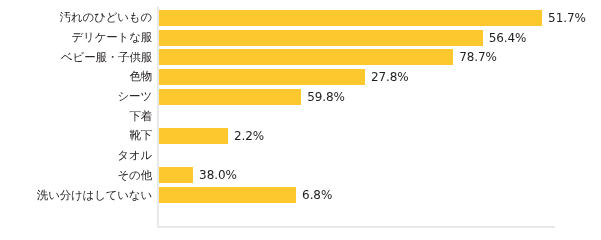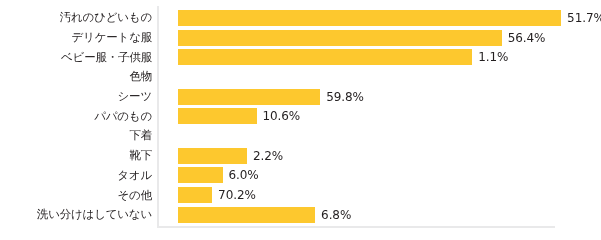--- a/index.html
+++ b/index.html
@@ -51,21 +51,20 @@
   }
 
   .bar-track {
     position: absolute;
     left: 159px;
     top: 0;
     height: 100%;
     right: 0;
     display: flex;
     align-items: center;
-    margin-left: 19px;
   }
 
   .bar {
     height: 16px;
     background: #fdc82e;
     flex: 0 0 auto;
   }
 
   .bar-value {
     font-size: 12px;
@@ -116,62 +115,55 @@
         <div class="cat-label">デリケートな服</div>
         <div class="bar-track">
           <div class="bar" style="width: 323.8px; background: rgb(253, 200, 46);"></div>
           <div class="bar-value">56.4%</div>
         </div>
       </div>
       <div class="row">
         <div class="cat-label">ベビー服・子供服</div>
         <div class="bar-track">
           <div class="bar" style="width: 294.2px; background: rgb(253, 200, 46);"></div>
-          <div class="bar-value">1.1%</div>
+          <div class="bar-value">78.7%</div>
         </div>
       </div>
       <div class="row">
         <div class="cat-label">色物</div>
+        <div class="bar-track">
+          <div class="bar" style="width: 206px; background: rgb(253, 200, 46);"></div>
+          <div class="bar-value">27.8%</div>
+        </div>
       </div>
       <div class="row">
         <div class="cat-label">シーツ</div>
         <div class="bar-track">
           <div class="bar" style="width: 142.3px; background: rgb(253, 200, 46);"></div>
           <div class="bar-value">59.8%</div>
-        </div>
-      </div>
-      <div class="row">
-        <div class="cat-label">パパのもの</div>
-        <div class="bar-track">
-          <div class="bar" style="width: 78.5px; background: rgb(253, 200, 46);"></div>
-          <div class="bar-value">10.6%</div>
         </div>
       </div>
       <div class="row">
         <div class="cat-label">下着</div>
       </div>
       <div class="row">
         <div class="cat-label">靴下</div>
         <div class="bar-track">
           <div class="bar" style="width: 68.9px; background: rgb(253, 200, 46);"></div>
           <div class="bar-value">2.2%</div>
         </div>
       </div>
       <div class="row">
         <div class="cat-label">タオル</div>
-        <div class="bar-track">
-          <div class="bar" style="width: 44.5px; background: rgb(253, 200, 46);"></div>
-          <div class="bar-value">6.0%</div>
-        </div>
       </div>
       <div class="row">
         <div class="cat-label">その他</div>
         <div class="bar-track">
           <div class="bar" style="width: 34.1px; background: rgb(253, 200, 46);"></div>
-          <div class="bar-value">70.2%</div>
+          <div class="bar-value">38.0%</div>
         </div>
       </div>
       <div class="row">
         <div class="cat-label">洗い分けはしていない</div>
         <div class="bar-track">
           <div class="bar" style="width: 137.1px; background: rgb(253, 200, 46);"></div>
           <div class="bar-value">6.8%</div>
         </div>
       </div>
     </div>

